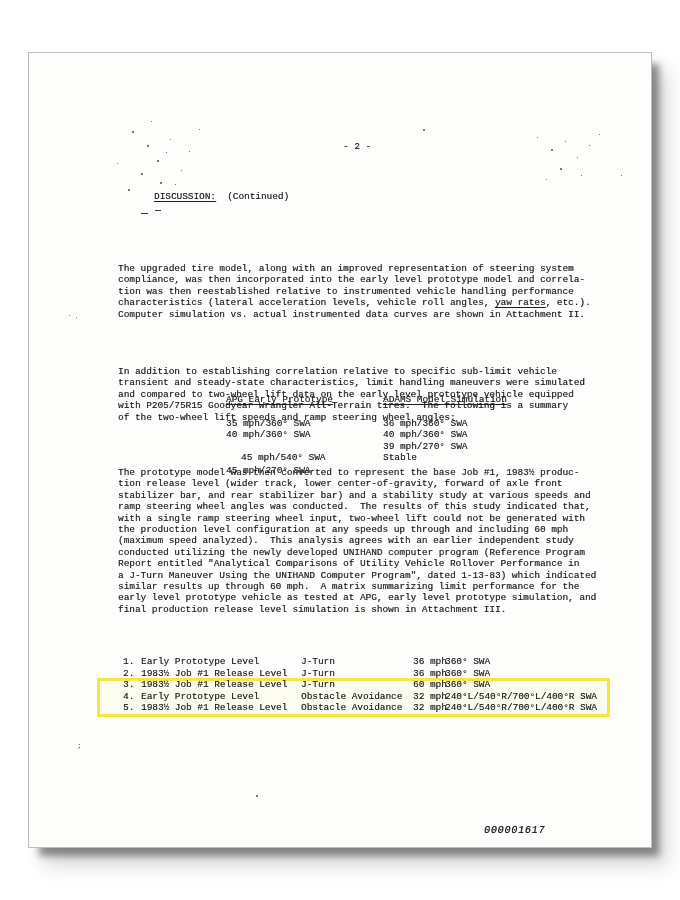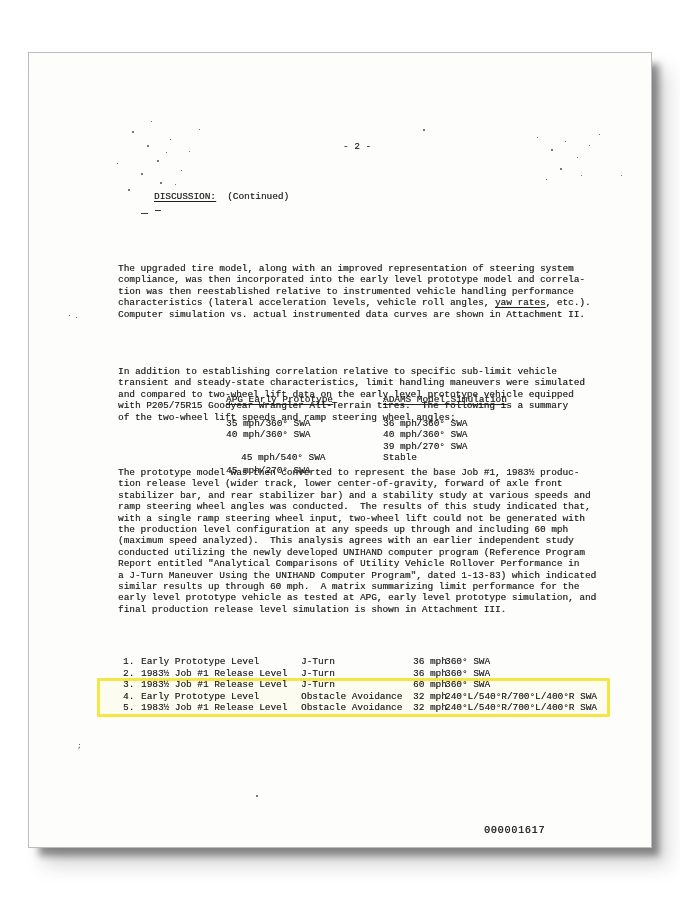--- a/index.html
+++ b/index.html
@@ -32,20 +32,21 @@
     border-radius:1px;
     z-index:0;
   }
   .layer{position:absolute;left:0;top:0;width:100%;height:100%;z-index:1;}
   .speck{position:absolute;background:#4a4a4a;border-radius:50%;}
   .mark{position:absolute;background:#3a3a3a;}
   .stamp{
     position:absolute;left:455px;top:772px;
     font-size:10px;letter-spacing:0.8px;color:#161616;
     text-shadow:0.4px 0 0 rgba(0,0,0,0.6);
+    font-style:italic;
   }
   .noise-char{position:absolute;font-size:8px;color:#555;}
 </style>
 </head>
 <body>
 
 <div class="page">
 
   <div class="hl-box"></div>
 

